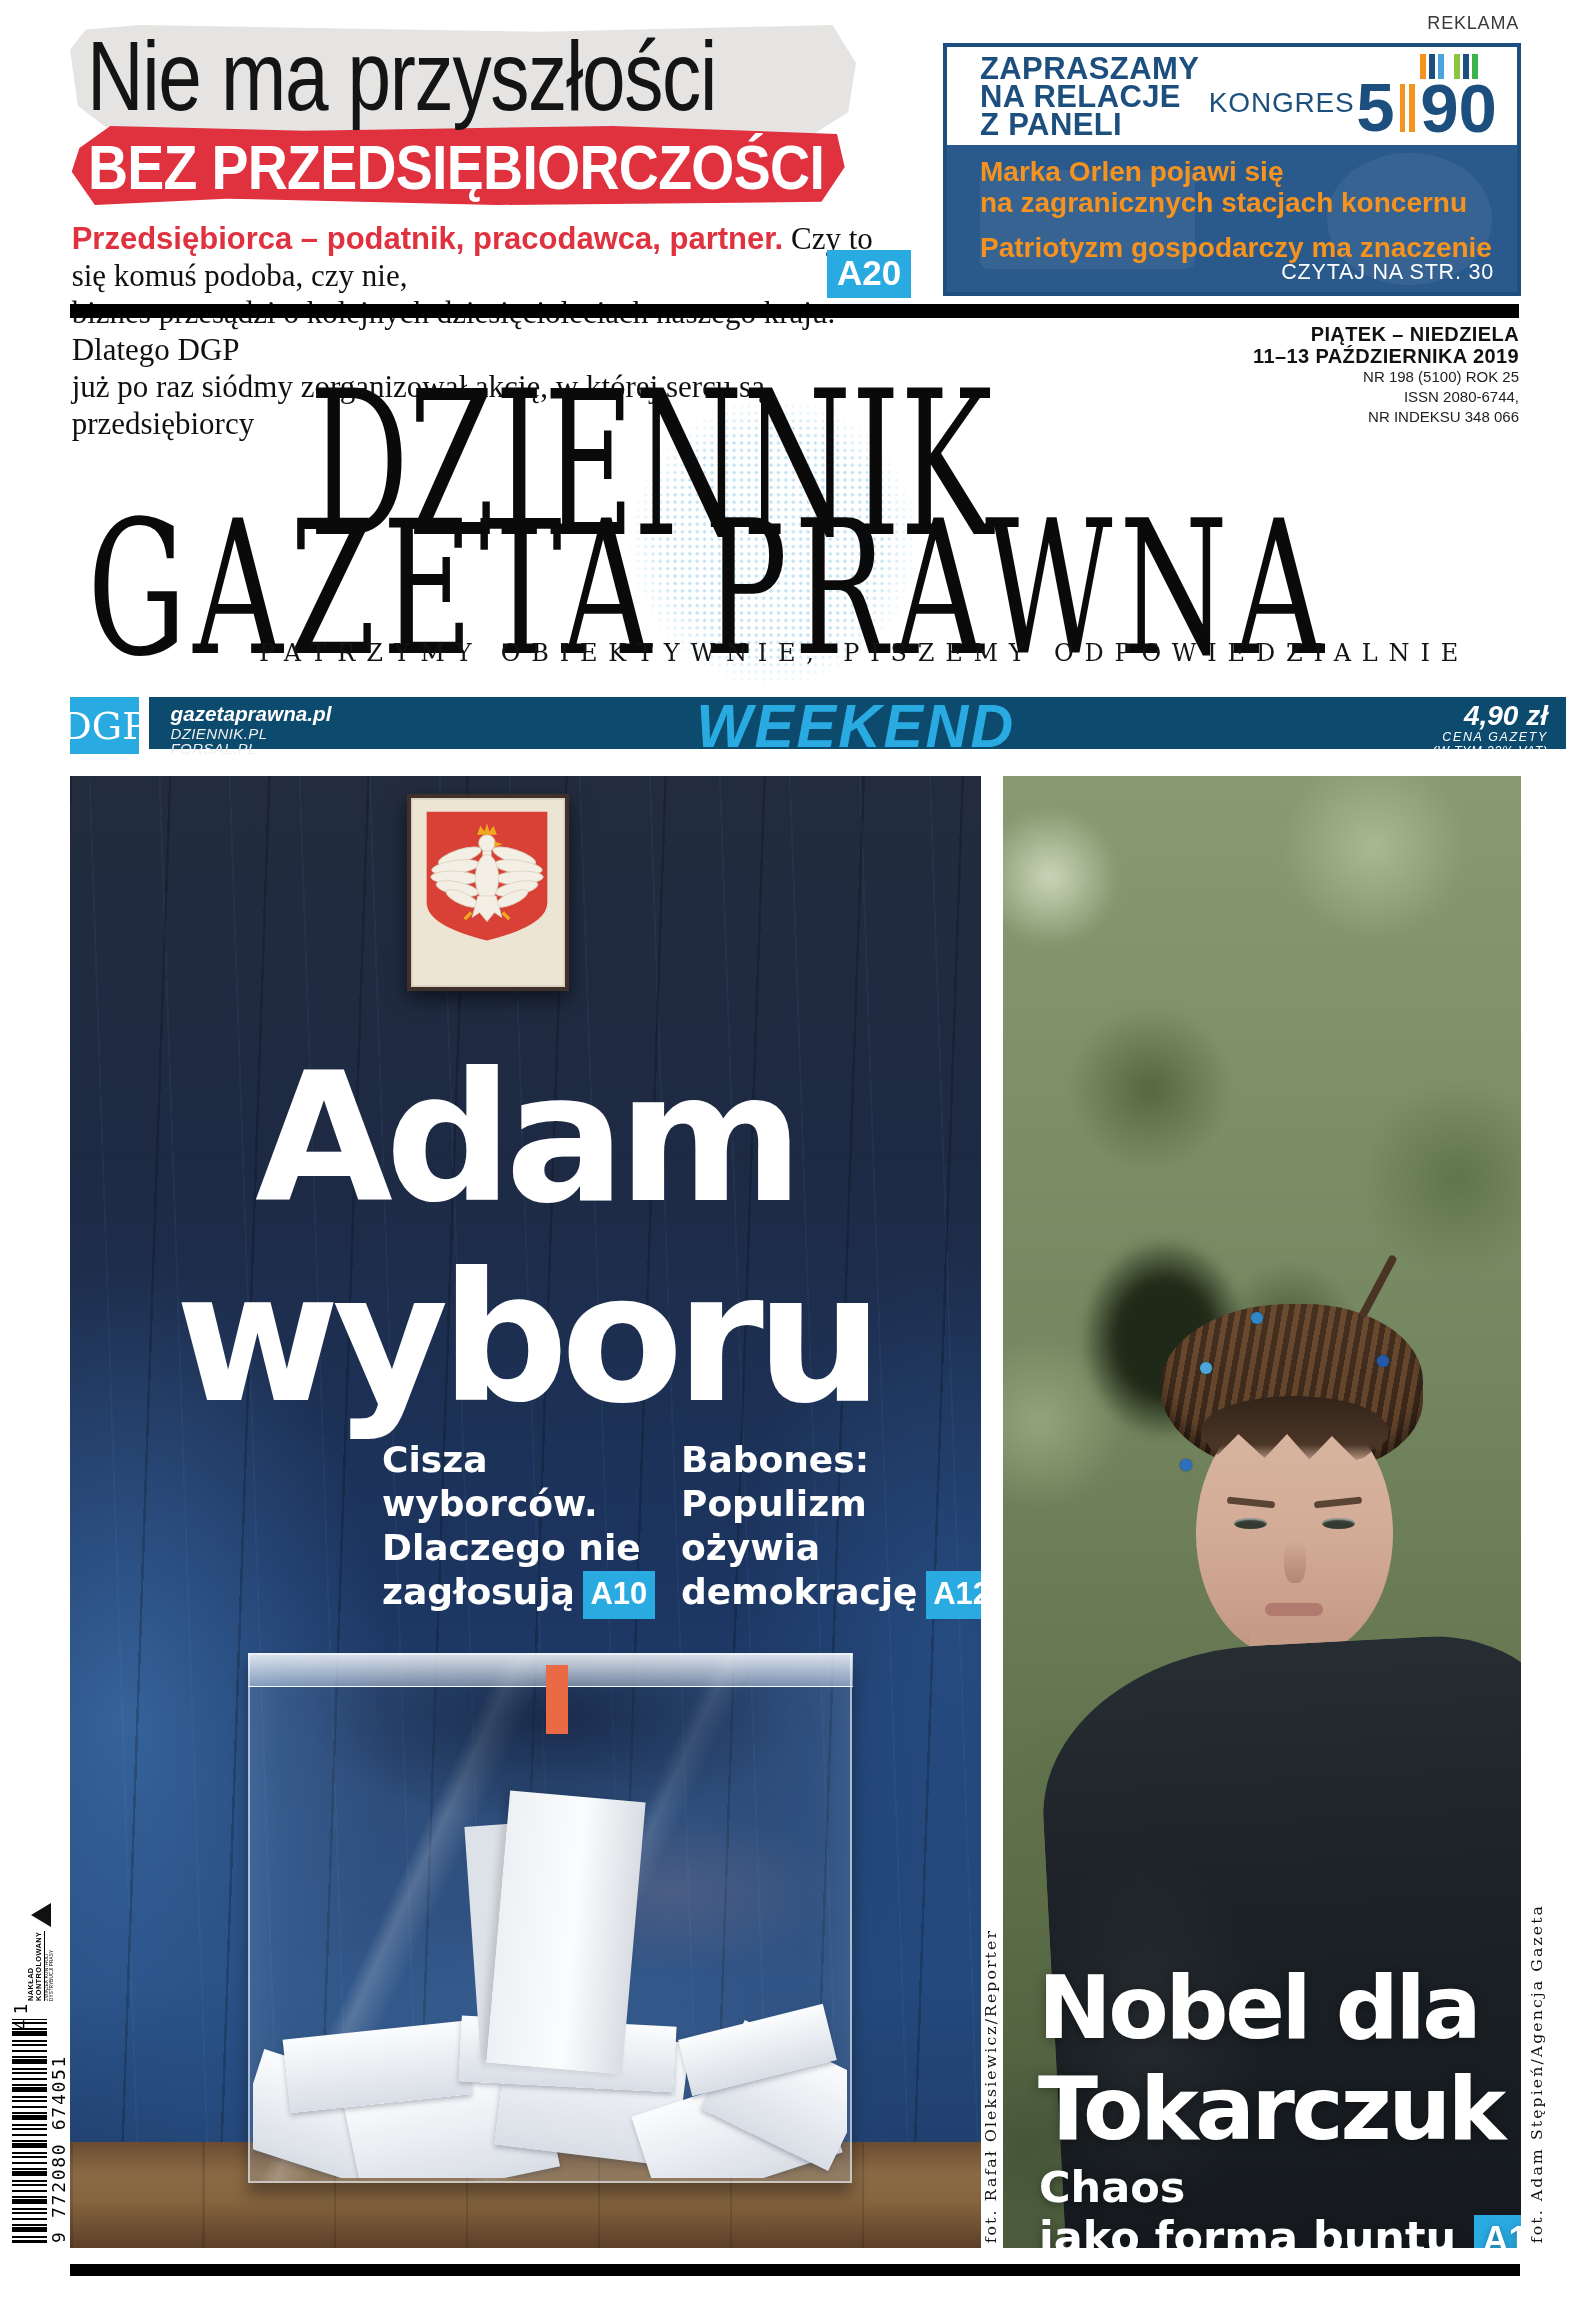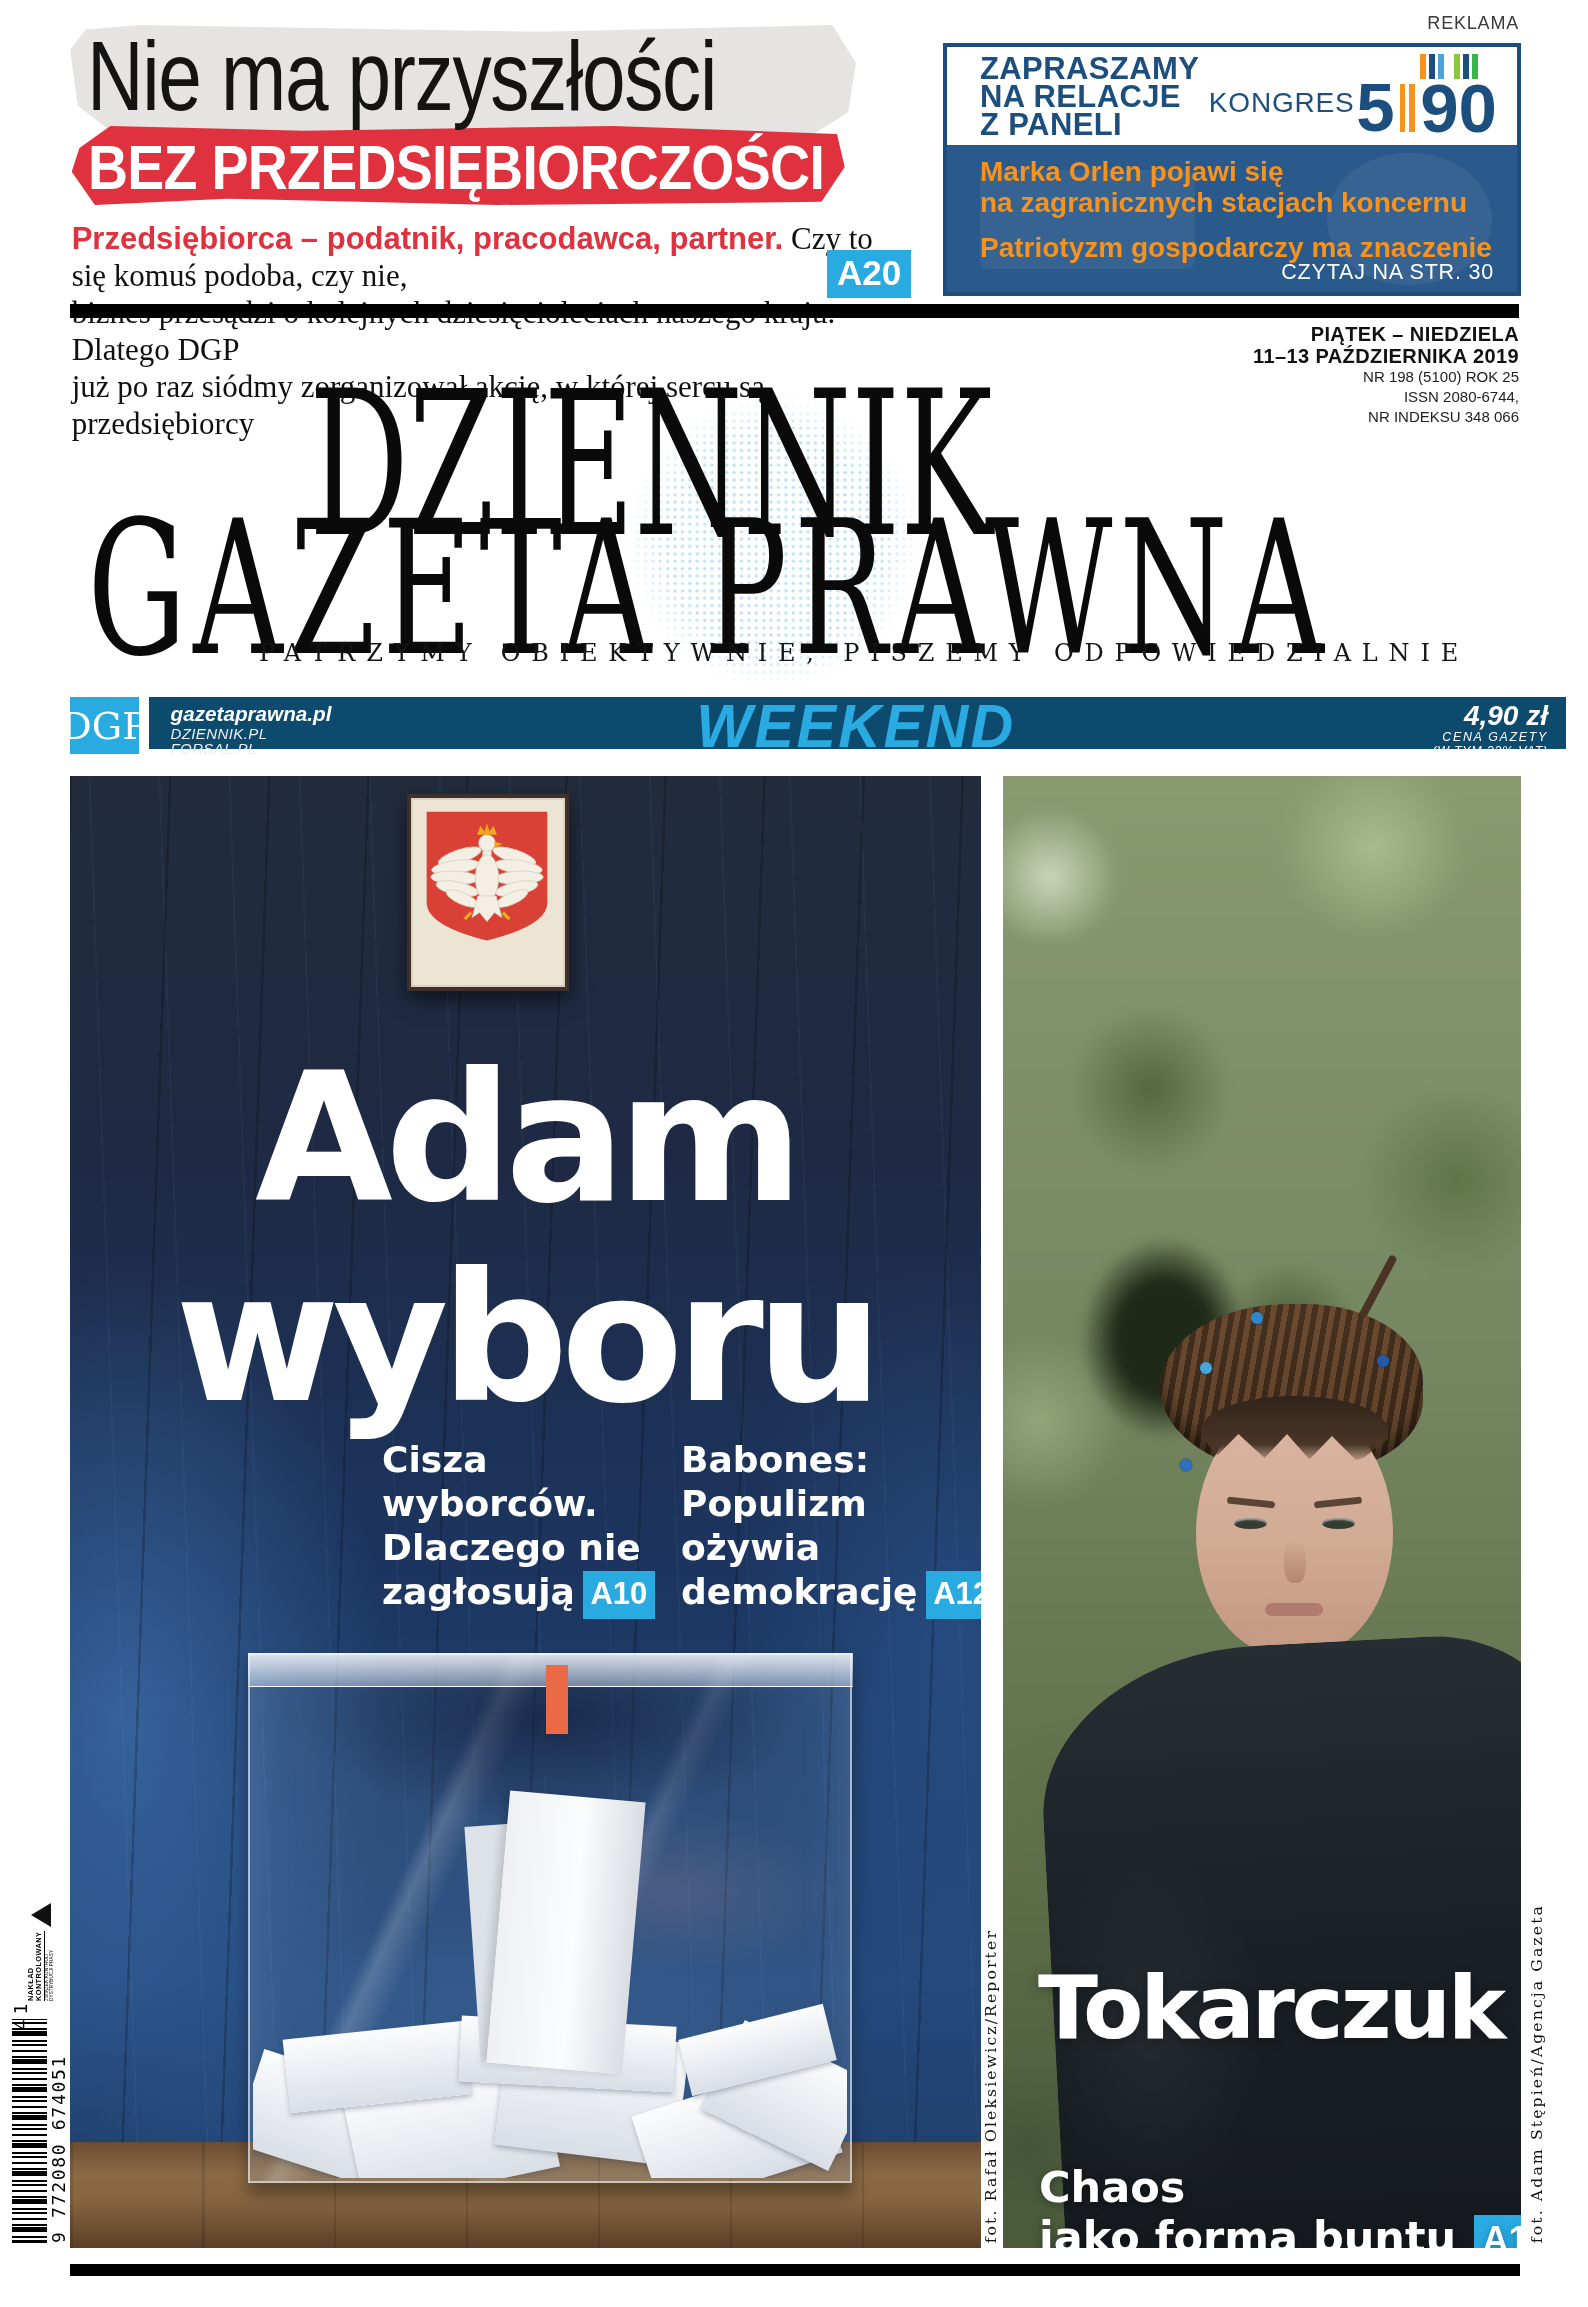--- a/index.html
+++ b/index.html
@@ -363,20 +363,21 @@
       <div class="brow browL"></div>
       <div class="brow browR"></div>
       <div class="eye eyeL"></div>
       <div class="eye eyeR"></div>
       <div class="nose"></div>
       <div class="lips"></div>
     </div>
     <div class="neck"></div>
     <div class="sweater"></div>
     <div class="nobel">
+      <div>Nobel dla</div>
       <div>Tokarczuk</div>
     </div>
     <div class="nsub nsub1">Chaos</div>
     <div class="nsub nsub2"><span>jako forma buntu</span><span class="badge a11">A11</span></div>
   </div>
   <div class="vcredit vc-right">fot. Adam Stępień/Agencja Gazeta</div>
 
   <div class="abs bottom-rule"></div>
 
   <div class="abs zkdp">

